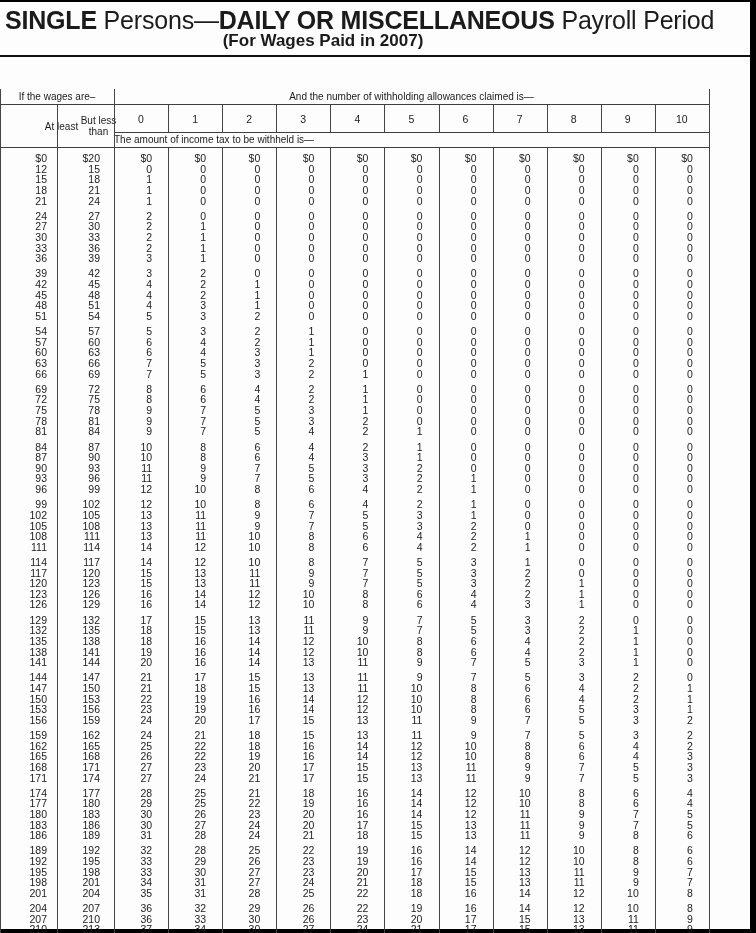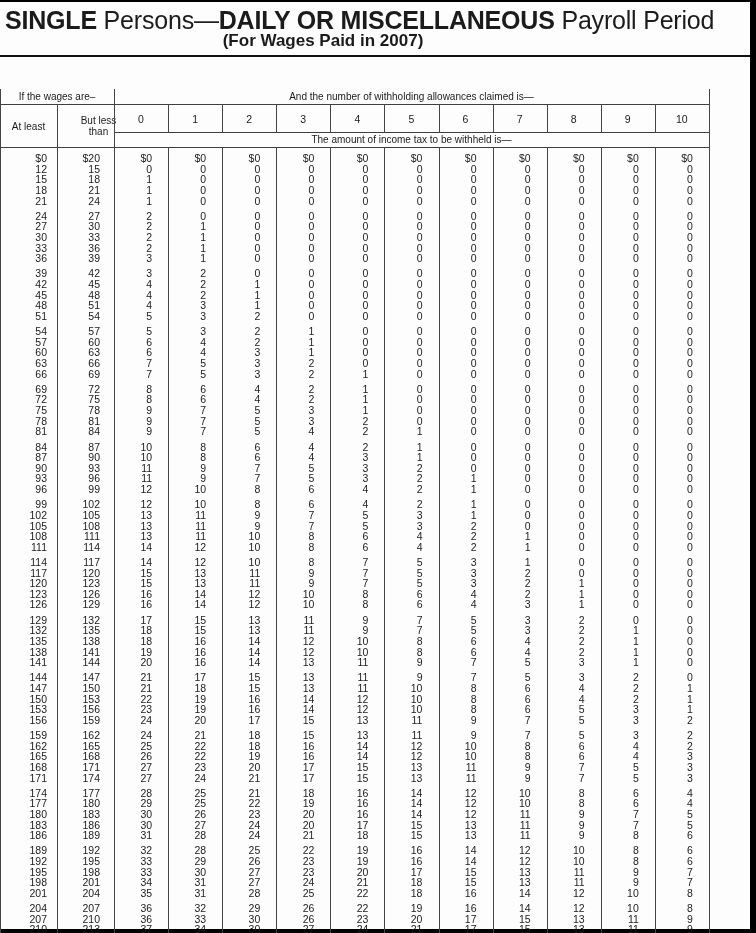--- a/index.html
+++ b/index.html
@@ -19,25 +19,25 @@
 
   .tbl{position:absolute;left:0;top:57px;width:750px;height:872px;margin-top:32px;}
   .tbl .hl{position:absolute;height:1px;background:#3f3f3f;}
   .hl1{left:0;top:15px;width:709px;}
   .hl2{left:114px;top:43px;width:595px;}
   .hl3{left:0;top:58px;width:709px;}
   .vl{position:absolute;width:1px;background:#454545;}
 
   .wages-label{position:absolute;left:0;top:0;width:114px;height:15px;line-height:15px;text-align:center;font-size:10px;}
   .allow-label{position:absolute;left:114px;top:0;width:595px;height:15px;line-height:15px;text-align:center;font-size:10px;}
-  .atleast{position:absolute;left:0;top:16px;width:57px;height:42px;display:flex;align-items:center;justify-content:center;font-size:10px;text-align:center;}
+  .atleast{position:absolute;left:0;top:16px;width:57px;height:42px;display:flex;align-items:center;justify-content:center;font-size:10px;text-align:center;padding-left:33px;}
   .butless{position:absolute;left:70px;top:16px;width:57px;height:42px;display:flex;align-items:center;justify-content:center;font-size:10px;text-align:center;line-height:11px;}
   .allowance-headers{position:absolute;left:114px;top:16px;width:595px;height:27px;display:flex;}
   .allowance-headers .ah{width:54.09px;display:flex;align-items:center;justify-content:center;font-size:10.5px;}
-  .amount-label{position:absolute;left:114px;top:44px;width:595px;height:14px;line-height:14px;text-align:center;font-size:10px;}
+  .amount-label{position:absolute;left:114px;top:44px;width:595px;height:14px;line-height:14px;font-size:10px;}
 
   .tbody{position:absolute;left:0;top:60px;width:709px;padding-top:4px;}
   .grp{margin-bottom:4.5px;}
   .grp:last-child{margin-bottom:0;}
   .row{display:flex;height:10.65px;line-height:10.7px;font-size:10.5px;}
   .cell{text-align:right;white-space:nowrap;}
   .c0{width:57px;padding-right:10px;box-sizing:border-box;}
   .c1{width:57px;padding-right:14px;box-sizing:border-box;}
   .ct{width:54.09px;padding-right:16px;box-sizing:border-box;}
 </style>

